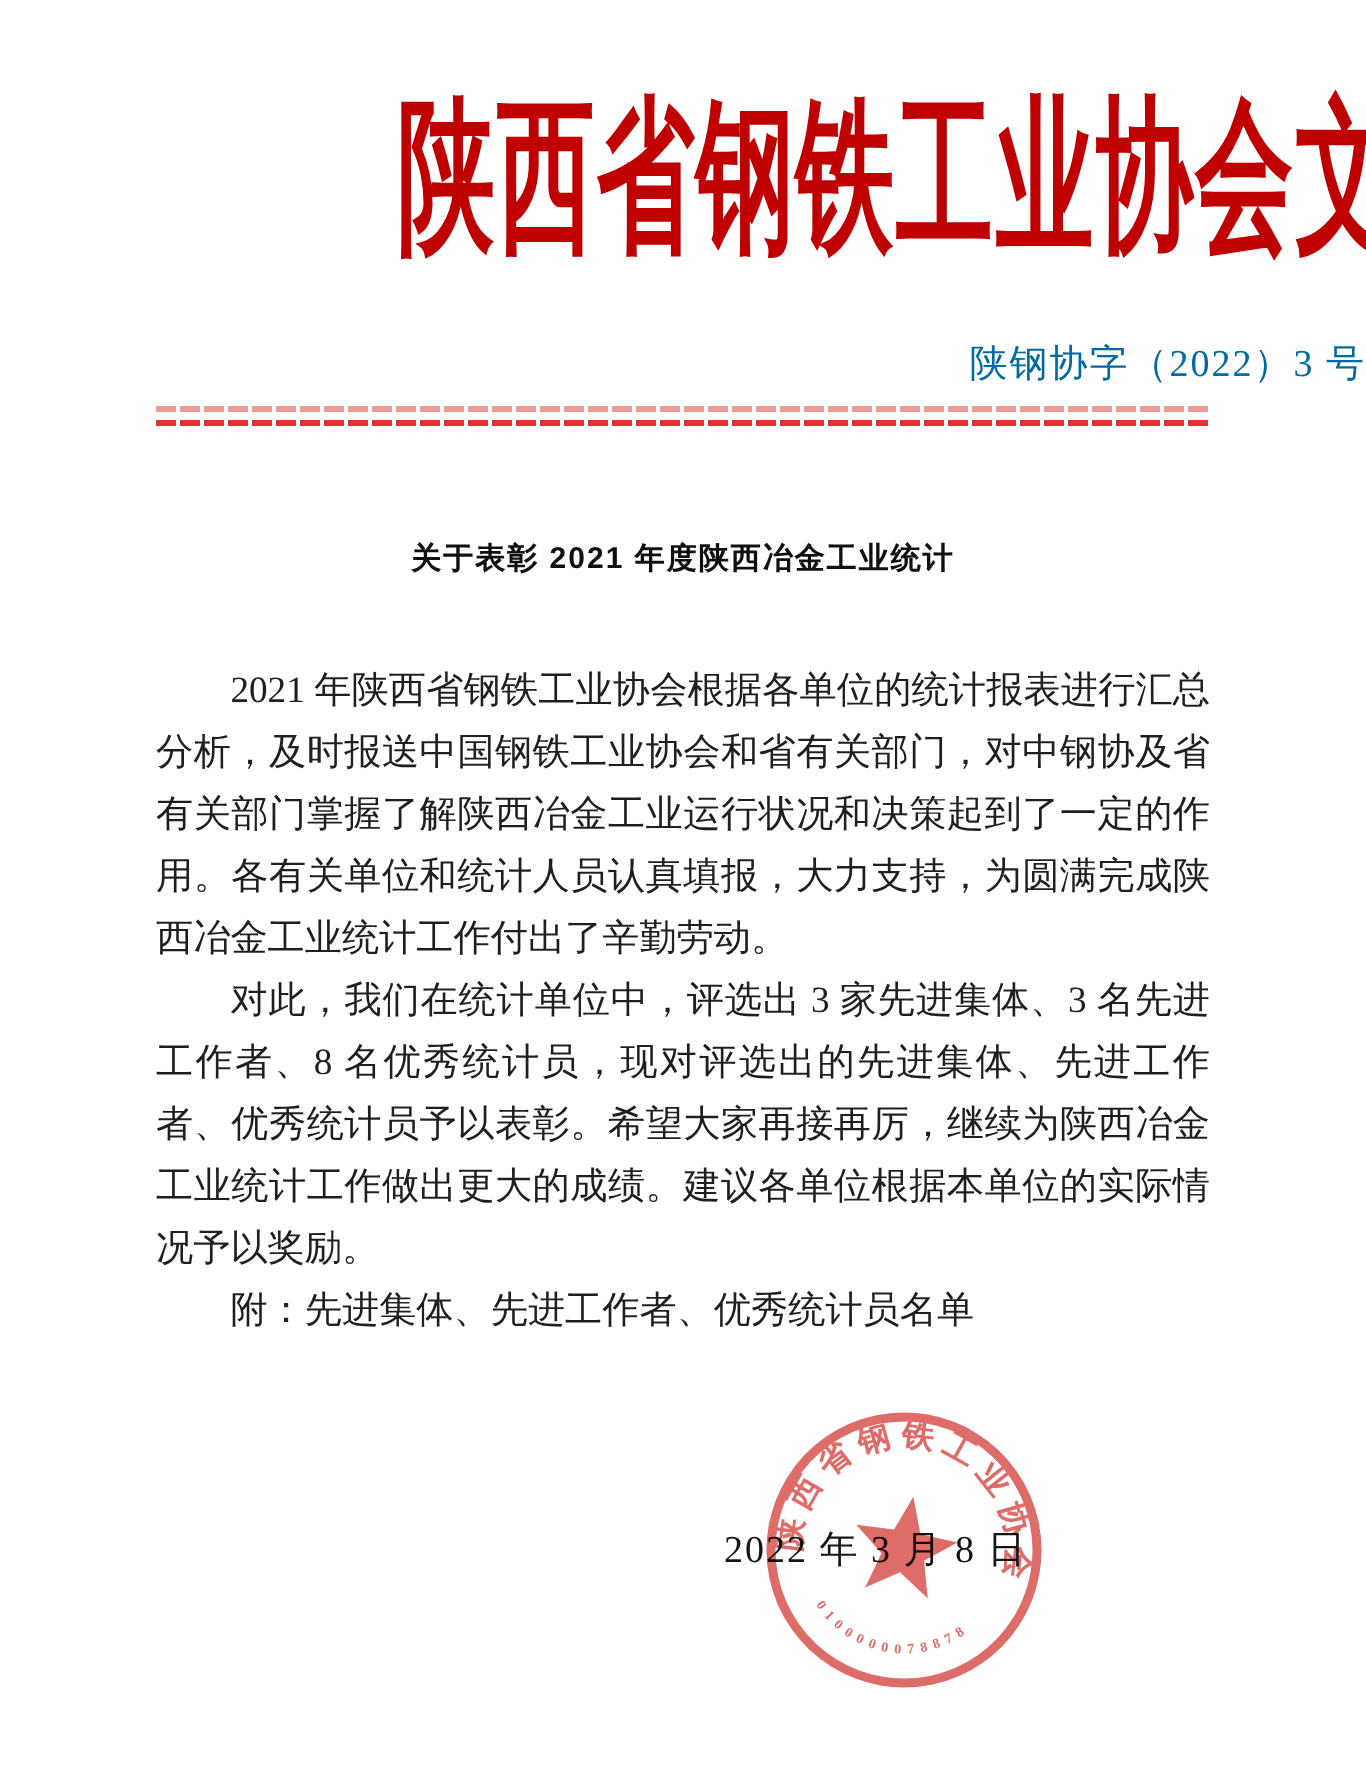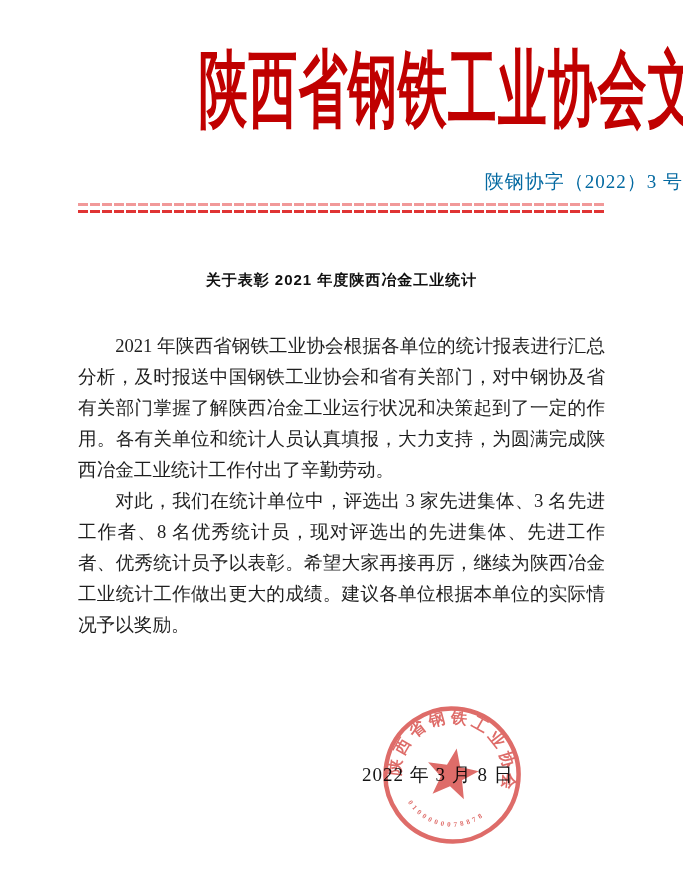--- a/index.html
+++ b/index.html
@@ -130,20 +130,21 @@
 
   <div class="separator"></div>
 
   <div class="title-block">
     <div>关于表彰 2021 年度陕西冶金工业统计</div>
   </div>
 
   <div class="body-block">
     <p class="indent">2021 年陕西省钢铁工业协会根据各单位的统计报表进行汇总分析，及时报送中国钢铁工业协会和省有关部门，对中钢协及省有关部门掌握了解陕西冶金工业运行状况和决策起到了一定的作用。各有关单位和统计人员认真填报，大力支持，为圆满完成陕西冶金工业统计工作付出了辛勤劳动。</p>
     <p class="indent">对此，我们在统计单位中，评选出 3 家先进集体、3 名先进工作者、8 名优秀统计员，现对评选出的先进集体、先进工作者、优秀统计员予以表彰。希望大家再接再厉，继续为陕西冶金工业统计工作做出更大的成绩。建议各单位根据本单位的实际情况予以奖励。</p>
+    <p class="indent">附：先进集体、先进工作者、优秀统计员名单</p>
   </div>
 
   <div class="issue-date">2022 年 3 月 8 日</div>
 
   <svg class="seal" viewBox="0 0 150 150">
     <defs>
       <path id="topArc" d="M -51,10 A 52,52 0 1 1 51,10"></path>
       <path id="botArc" d="M -40,33 A 52,52 0 0 0 40,33"></path>
     </defs>
     <g transform="translate(75,75) rotate(10)" opacity="0.85">

